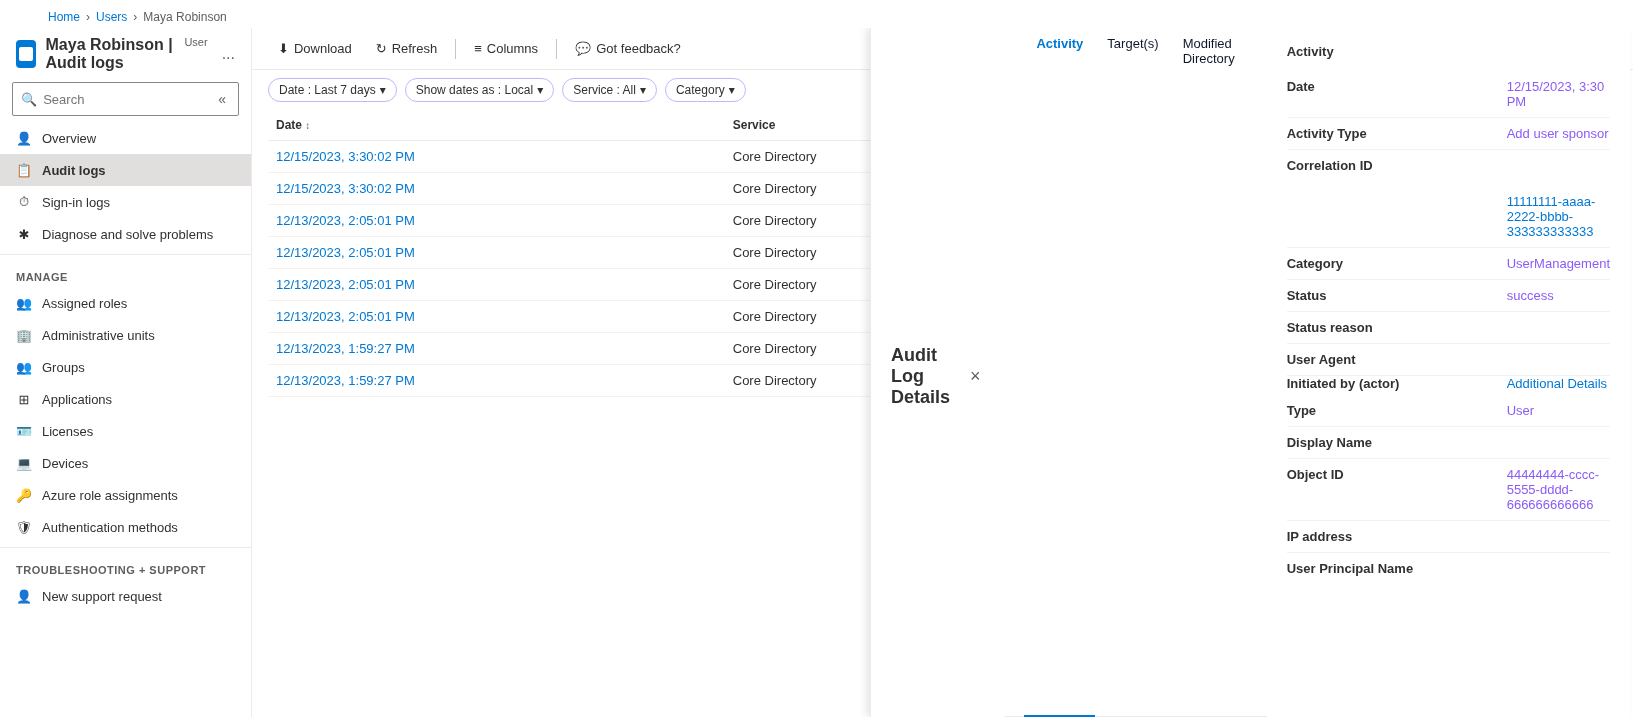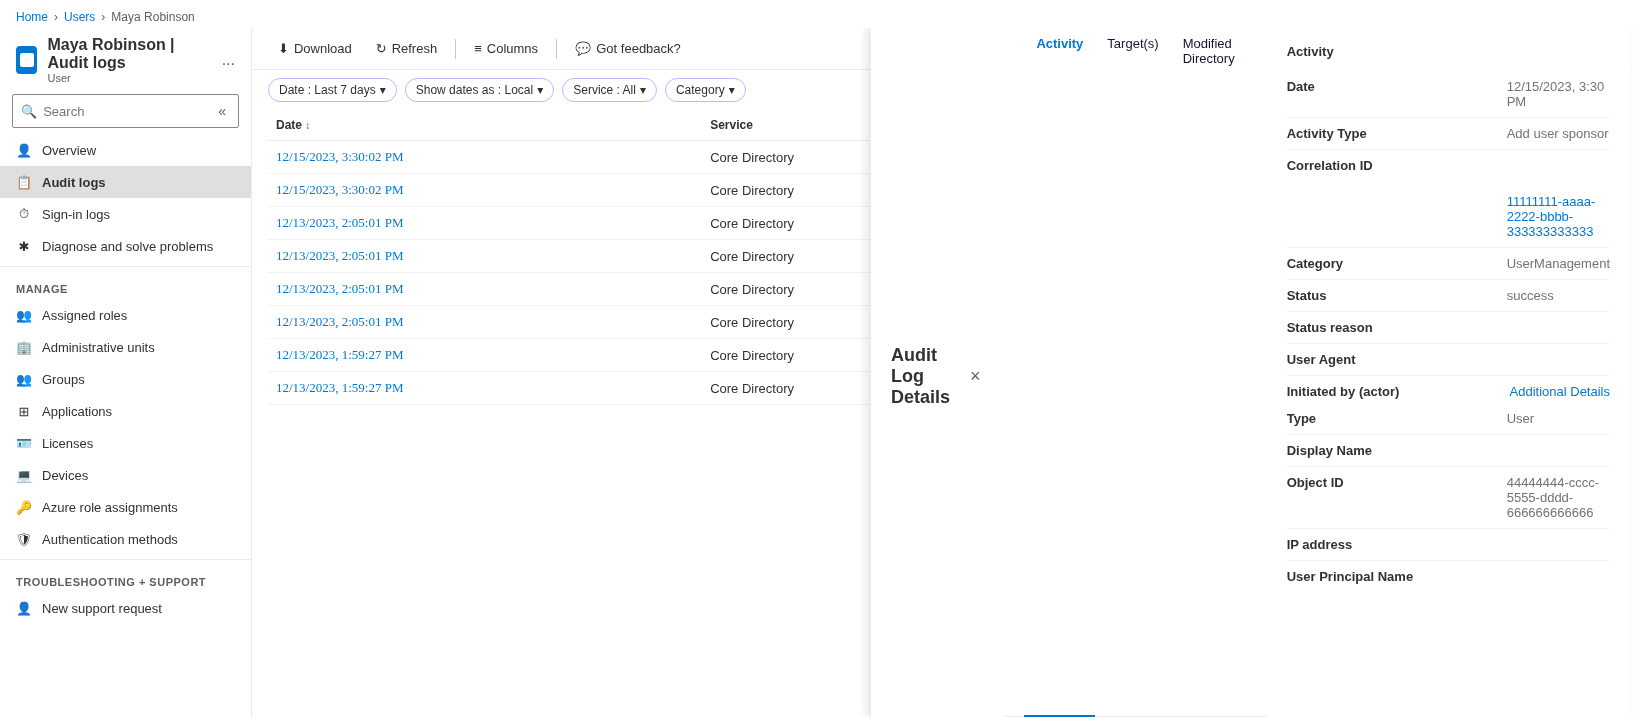--- a/index.html
+++ b/index.html
@@ -1,31 +1,31 @@
 <!DOCTYPE html>
 <html><head>
   <meta charset="utf-8">
   <style>
     * { box-sizing: border-box; margin: 0; padding: 0; }
     body { font-family: 'Segoe UI', Arial, sans-serif; font-size: 13px; color: #323130; background: #fff; display: flex; flex-direction: column; height: 717px; overflow: hidden; }
 
     
-    .breadcrumb { display: flex; align-items: flex-end; gap: 6px; padding: 10px 16px 4px; font-size: 12px; color: #605e5c; }
+    .breadcrumb { display: flex; align-items: flex-end; gap: 6px; padding: 10px 16px 4px; font-size: 12px; color: #605e5c; margin-left: 32px; }
     .breadcrumb a { color: #0078d4; text-decoration: none; }
     .breadcrumb-sep { color: #605e5c; }
 
     
     .app-layout { display: flex; flex: 1; overflow: hidden; }
 
     
     .sidebar { width: 252px; min-width: 252px; border-right: 1px solid #edebe9; display: flex; flex-direction: column; overflow-y: auto; background: #fff; }
     .sidebar-header { display: flex; align-items: center; gap: 10px; padding: 8px 16px 4px; }
     .sidebar-icon { width: 28px; height: 28px; background: #0078d4; border-radius: 4px; display: flex; align-items: center; justify-content: center; }
     .sidebar-icon svg { fill: #fff; }
-    .sidebar-title-block { display: flex; flex-direction: column; }
+    .sidebar-title-block { display: flex; }
     .sidebar-title { font-size: 16px; font-weight: 600; color: #323130; }
     .sidebar-subtitle { font-size: 11px; color: #605e5c; }
     .sidebar-more { margin-left: 4px; color: #605e5c; cursor: pointer; font-size: 16px; }
 
     .sidebar-search { padding: 6px 12px; }
     .sidebar-search-box { display: flex; align-items: center; border: 1px solid #8a8886; border-radius: 2px; padding: 4px 8px; gap: 6px; background: #fff; }
     .sidebar-search-box input { border: none; outline: none; font-size: 13px; width: 100%; color: #323130; }
 
     .sidebar-collapse-btn { margin-left: auto; background: none; border: none; cursor: pointer; color: #605e5c; font-size: 14px; padding: 4px; }
 
@@ -48,42 +48,42 @@
     .filters-bar { display: flex; align-items: center; gap: 8px; padding: 8px 16px; }
     .filter-pill { display: flex; align-items: center; gap: 4px; padding: 4px 10px; border: 1px solid #c4b5fd; border-radius: 16px; font-size: 12px; cursor: pointer; background: #fff; }
 
     
     .table-container { flex: 1; overflow-y: auto; padding: 0 16px; }
     table { width: 100%; border-collapse: collapse; }
     thead th { font-weight: 600; font-size: 12px; color: #323130; padding: 8px 8px; border-bottom: 1px solid #edebe9; text-align: left; white-space: nowrap; }
     thead th .sort-icon { font-size: 10px; color: #605e5c; }
     tbody tr { border-bottom: 1px solid #f3f2f1; }
     tbody td { padding: 8px 8px; font-size: 13px; color: #323130; white-space: nowrap; }
-    .link-cell { color: #0078d4; cursor: pointer; font-family: Liberation Serif, serif; }
+    .link-cell { color: #0078d4; cursor: pointer; }
 
     
     .detail-panel { position: absolute; right: 3px; top: 0; width: 760px; height: 100%; background: #fff; border-left: 1px solid #edebe9; display: flex; flex-direction: row; box-shadow: -4px 0 8px rgba(0,0,0,0.1); z-index: 10; overflow-y: auto; }
     .detail-header { display: flex; align-items: center; justify-content: space-between; padding: 16px 20px 8px; }
     .detail-title { font-size: 18px; font-weight: 600; color: #323130; }
     .detail-close { background: none; border: none; cursor: pointer; font-size: 18px; color: #605e5c; padding: 4px; }
 
     
     .detail-tabs { display: flex; gap: 0; padding: 0 20px; border-bottom: 1px solid #edebe9; }
     .detail-tab { padding: 8px 12px; cursor: pointer; font-size: 13px; color: #0f172a; border-bottom: 2px solid transparent; margin-bottom: -1px; }
     .detail-tab.active { color: #0078d4; border-bottom: 2px solid #0078d4; font-weight: 600; }
 
     
     .detail-content { padding: 12px 20px; flex: 1; }
     .detail-section-title { font-size: 13px; font-weight: 600; color: #323130; margin-bottom: 12px; margin-top: 4px; }
     .detail-row { display: flex; align-items: flex-start; padding: 8px 0; border-bottom: 1px solid #f3f2f1; }
     .detail-row:last-child { border-bottom: none; }
     .detail-label { width: 220px; min-width: 220px; font-size: 13px; font-weight: 600; color: #323130; padding-right: 16px; }
-    .detail-value { font-size: 13px; color: #737373; flex: 1; }
+    .detail-value { font-size: 13px; color: #8b5cf6; flex: 1; }
     .detail-value.link { color: #0078d4; cursor: pointer; margin-top: 36px; }
-    .detail-section-header { display: flex; align-items: center; justify-content: space-between; margin-top: 8px; margin-bottom: 4px; }
+    .detail-section-header { display: flex; align-items: center; margin-bottom: 4px; }
     .detail-additional-link { color: #0078d4; font-size: 13px; cursor: pointer; }
   </style>
 </head>
 <body>
 
 <div class="breadcrumb">
   <a href="#">Home</a>
   <span class="breadcrumb-sep">›</span>
   <a href="#">Users</a>
   <span class="breadcrumb-sep">›</span>

